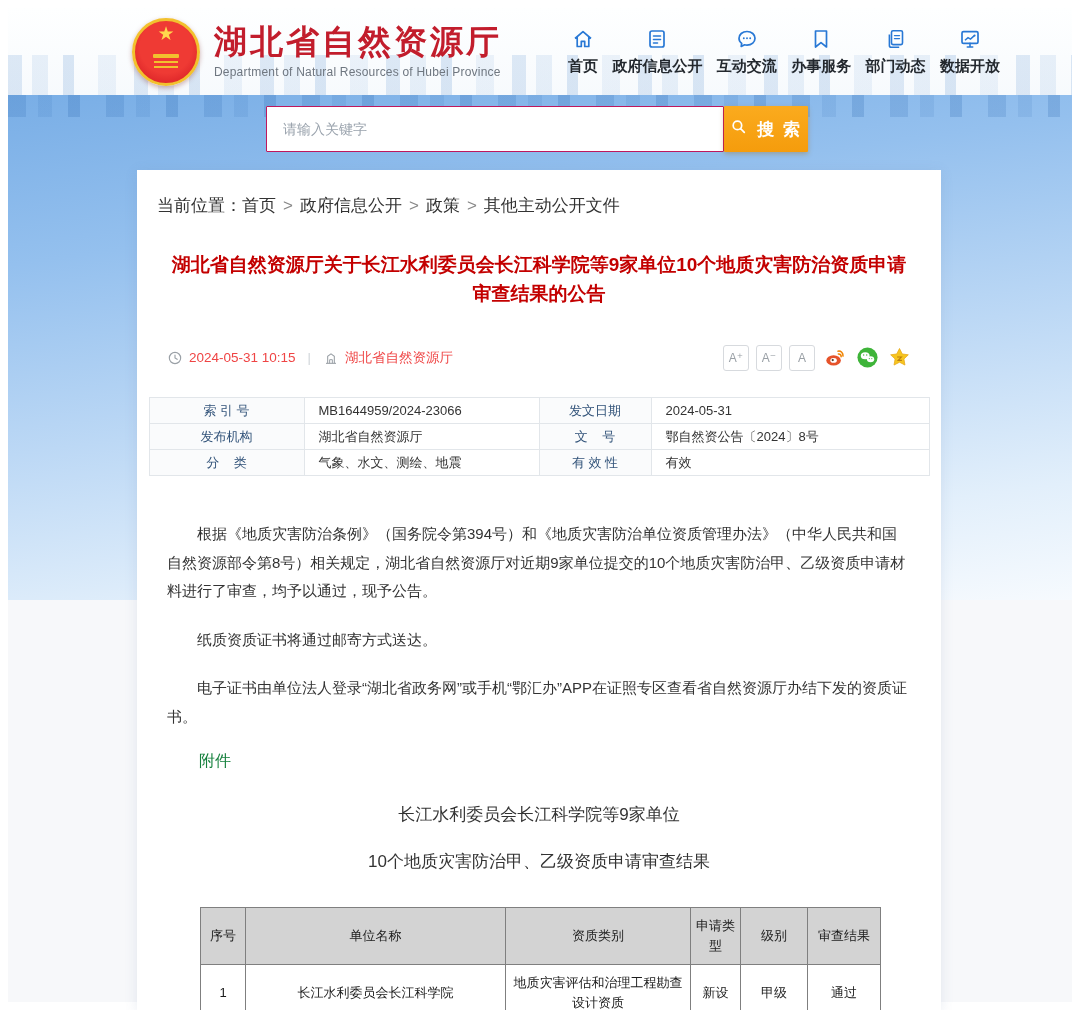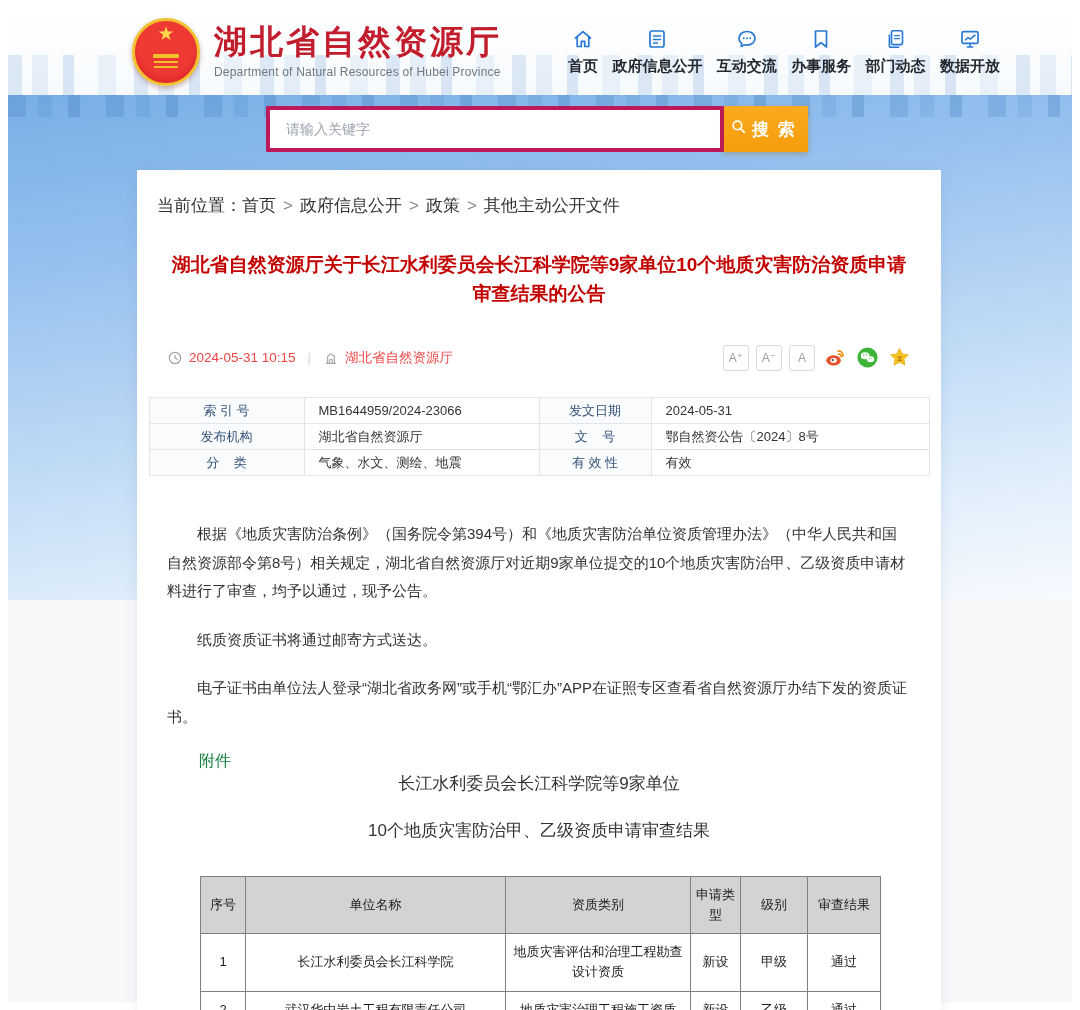--- a/index.html
+++ b/index.html
@@ -51,29 +51,29 @@
     background:
       repeating-linear-gradient(90deg,
         rgba(30,92,168,.16) 0 18px, transparent 18px 30px,
         rgba(30,92,168,.10) 30px 44px, transparent 44px 60px,
         rgba(30,92,168,.20) 60px 72px, transparent 72px 98px);
   }
   .lower-bg{position:absolute;left:8px;top:600px;width:1064px;height:402px;background:#f7f8fa;z-index:1;}
   
   .search-wrap{position:absolute;left:266px;top:106px;z-index:3;display:flex;}
   .search-input{
-    width:458px;height:46px;box-sizing:border-box;border:4px solid #be185d;background:#fff;
+    width:458px;height:46px;box-sizing:border-box;border:1px solid #be185d;background:#fff;
     font-size:14px;color:#444;padding:0 16px;outline:none;border-radius:1px;
   }
   .search-input::placeholder{color:#9aa3ad;}
   .search-btn{
     width:84px;height:46px;border:none;cursor:pointer;border-radius:1px;
     background:linear-gradient(180deg,#fbab1e 0%,#f59c0c 100%);
     color:#fff;font-size:17px;font-weight:bold;letter-spacing:2px;
-    display:flex;align-items:center;justify-content:flex-start;gap:5px;
+    display:flex;align-items:center;justify-content:space-between;gap:5px;
     box-shadow:0 2px 5px rgba(160,100,10,.35);
     font-family:inherit;
   }
   .search-btn svg{width:17px;height:17px;}
   
   .card{
     position:absolute;left:137px;top:170px;width:804px;height:840px;z-index:4;
     background:#ffffff;box-shadow:0 2px 12px rgba(90,120,160,.14);
     overflow:hidden;
   }
@@ -101,21 +101,21 @@
   .share-ico svg{width:23px;height:23px;display:block;}
   
   .doc-info{margin:26px auto 0 auto;width:780px;border-collapse:collapse;table-layout:fixed;}
   .doc-info td{border:1px solid #e2e6ea;height:23px;font-size:13px;padding:1px 0;}
   .doc-info .di-label{background:#fafbfc;color:#33547a;text-align:center;white-space:pre;margin-left:20px;}
   .doc-info .di-value{color:#333;padding-left:14px;}
   
   .body-text{padding:44px 30px 0 30px;}
   .body-text p{margin:0 0 20px 0;font-size:15px;color:#333;line-height:1.9;text-indent:2em;}
   .attachment-label{margin:16px 0 0 calc(30px + 2em);font-size:16px;color:#15803d;}
-  .attach-line1{margin-top:0;text-align:center;font-size:17px;color:#333;}
+  .attach-line1{margin-top:31px;text-align:center;font-size:17px;color:#333;}
   .attach-line2{margin-top:24px;text-align:center;font-size:17px;color:#333;}
   
   .results{margin:34px 0 0 63px;width:680px;border-collapse:collapse;table-layout:fixed;}
   .results th,.results td{border:1px solid #7f7f7f;text-align:center;font-size:13px;color:#1c1c1c;line-height:1.55;padding:8px 5px;}
   .results th{background:#d3d3d3;font-weight:normal;height:20px;}
   .col-0{width:45px;}.col-1{width:260px;}.col-2{width:185px;}.col-3{width:50px;}.col-4{width:67px;}.col-5{width:73px;}
 </style>
 </head>
 <body>
 

